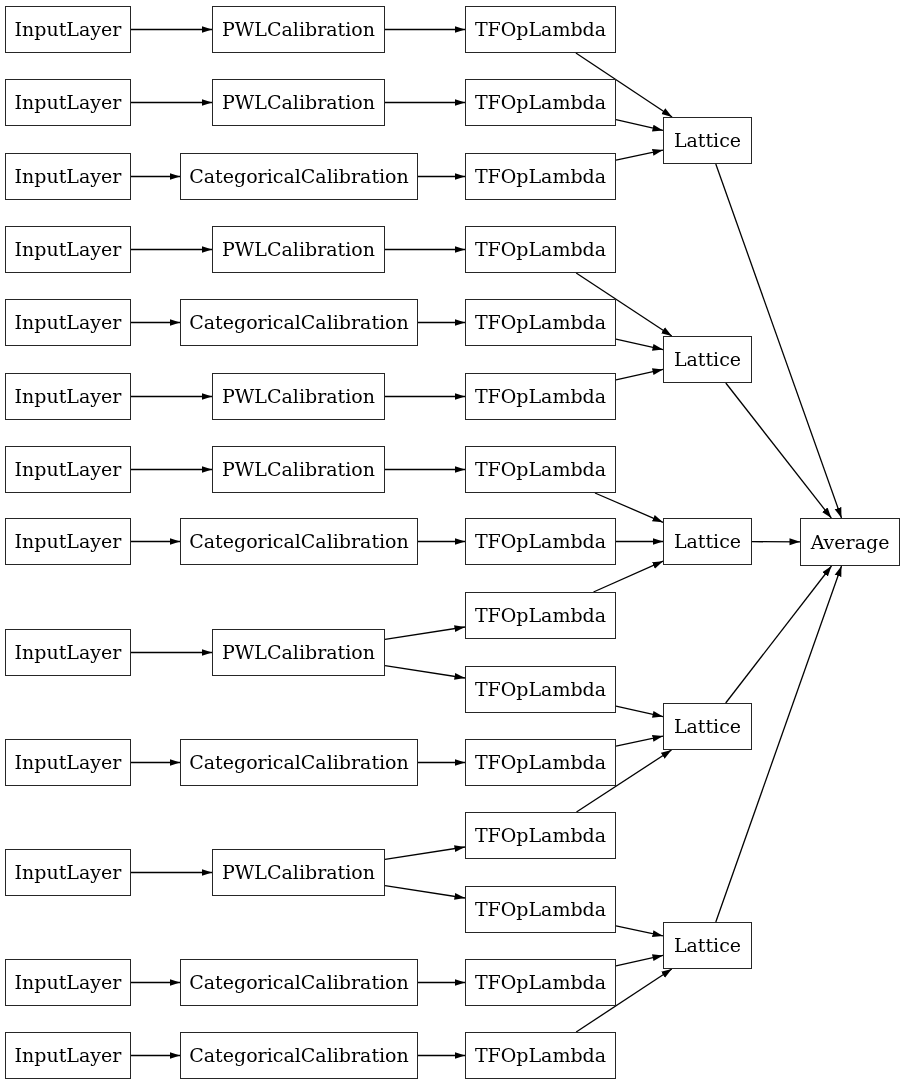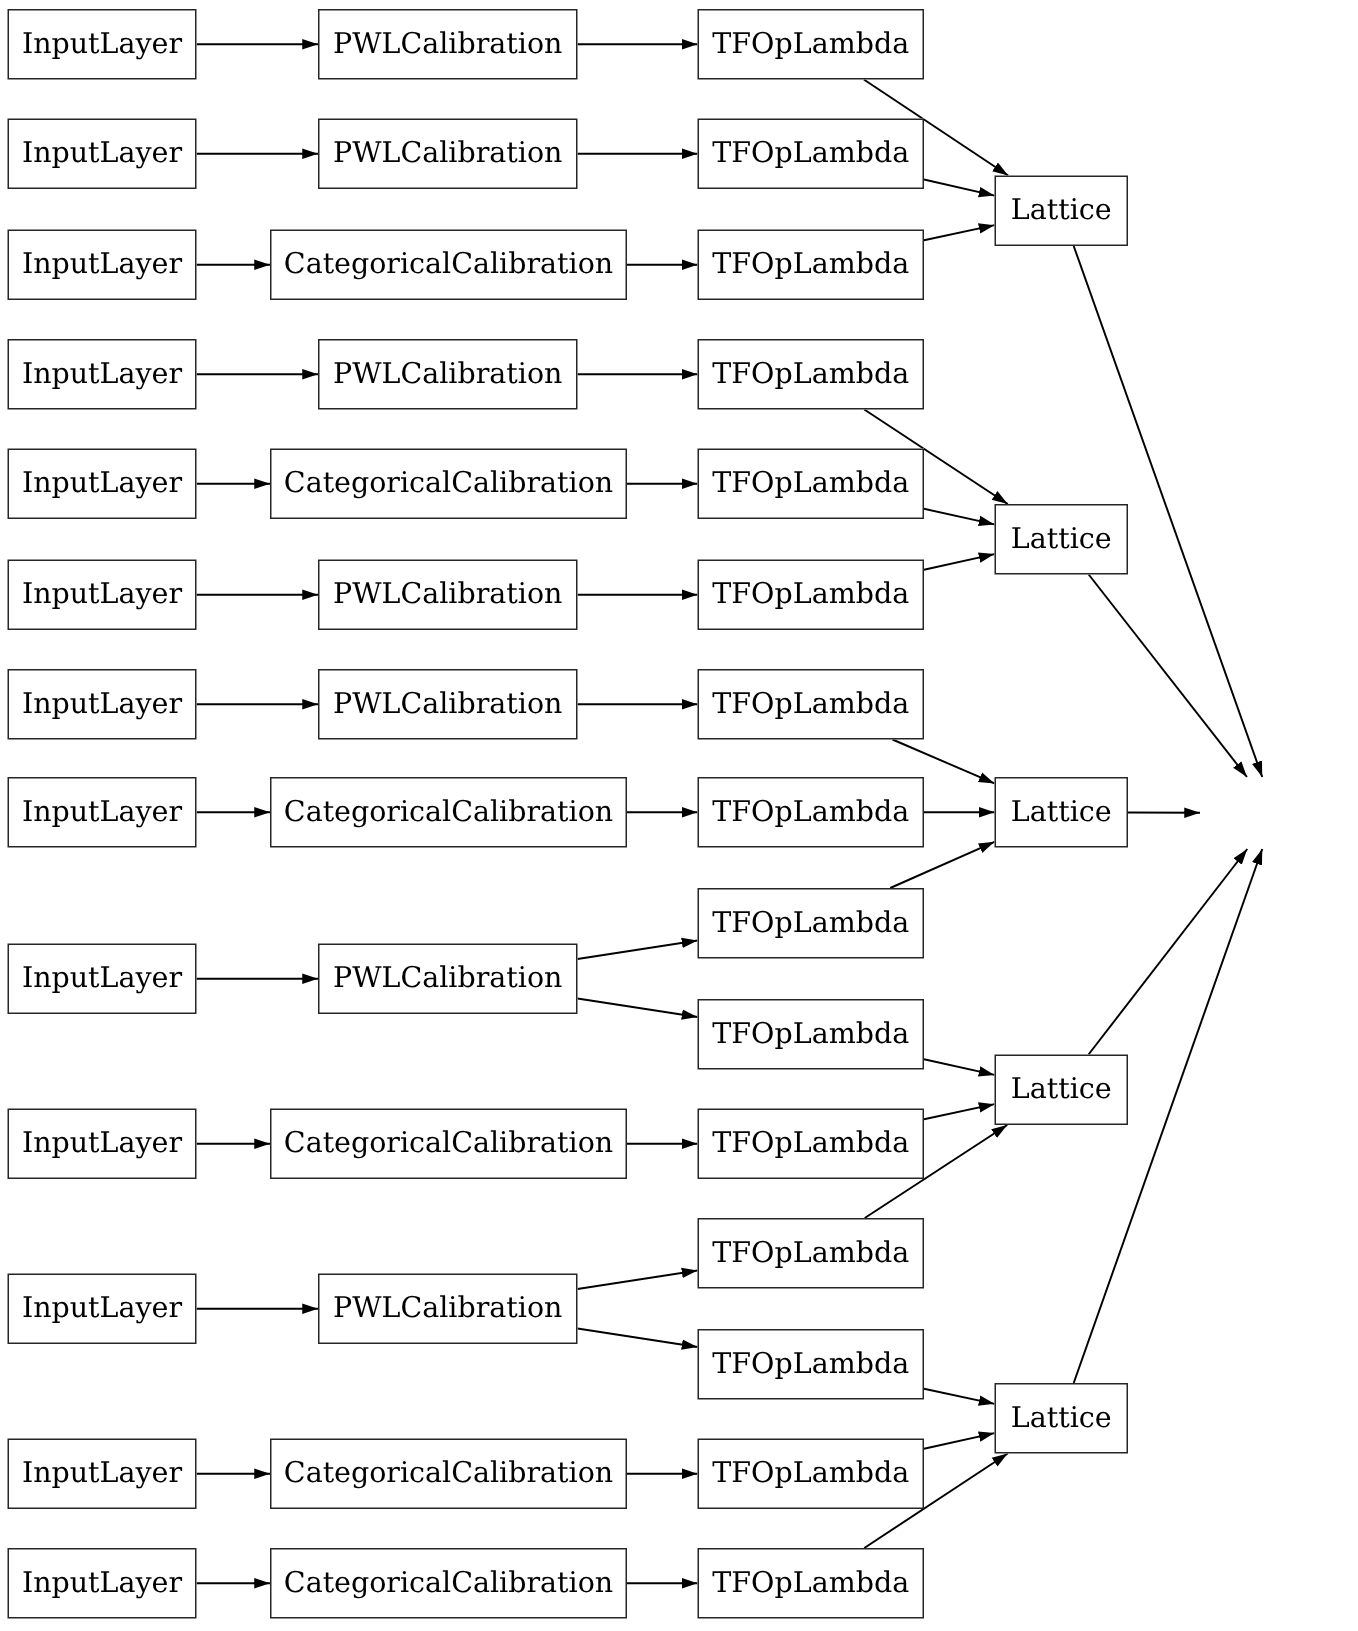--- a/index.html
+++ b/index.html
@@ -129,13 +129,14 @@
     <div class="node" style="left: 465px; top: 739px; width: 151px; height: 47px; border: 1.6px solid rgb(38, 38, 38); background: rgb(255, 255, 255); color: rgb(0, 0, 0);">TFOpLambda</div>
     <div class="node" style="left: 465px; top: 812px; width: 151px; height: 47px; border: 1.6px solid rgb(38, 38, 38); background: rgb(255, 255, 255); color: rgb(0, 0, 0);">TFOpLambda</div>
     <div class="node" style="left: 465px; top: 886px; width: 151px; height: 47px; border: 1.6px solid rgb(38, 38, 38); background: rgb(255, 255, 255); color: rgb(0, 0, 0);">TFOpLambda</div>
     <div class="node" style="left: 465px; top: 959px; width: 151px; height: 47px; border: 1.6px solid rgb(38, 38, 38); background: rgb(255, 255, 255); color: rgb(0, 0, 0);">TFOpLambda</div>
     <div class="node" style="left: 465px; top: 1032px; width: 151px; height: 47px; border: 1.6px solid rgb(38, 38, 38); background: rgb(255, 255, 255); color: rgb(0, 0, 0);">TFOpLambda</div>
     <div class="node" style="left: 663px; top: 117px; width: 89px; height: 47px; border: 1.6px solid rgb(38, 38, 38); background: rgb(255, 255, 255); color: rgb(0, 0, 0);">Lattice</div>
     <div class="node" style="left: 663px; top: 336px; width: 89px; height: 47px; border: 1.6px solid rgb(38, 38, 38); background: rgb(255, 255, 255); color: rgb(0, 0, 0);">Lattice</div>
     <div class="node" style="left: 663px; top: 518px; width: 89px; height: 47px; border: 1.6px solid rgb(38, 38, 38); background: rgb(255, 255, 255); color: rgb(0, 0, 0);">Lattice</div>
     <div class="node" style="left: 663px; top: 703px; width: 89px; height: 47px; border: 1.6px solid rgb(38, 38, 38); background: rgb(255, 255, 255); color: rgb(0, 0, 0);">Lattice</div>
     <div class="node" style="left: 663px; top: 922px; width: 89px; height: 47px; border: 1.6px solid rgb(38, 38, 38); background: rgb(255, 255, 255); color: rgb(0, 0, 0);">Lattice</div>
+    <div class="node" style="left: 800px; top: 518px; width: 100px; height: 48px; border: 1.6px solid rgb(38, 38, 38); background: rgb(255, 255, 255); color: rgb(0, 0, 0);">Average</div>
   </div>
 
 </body></html>

